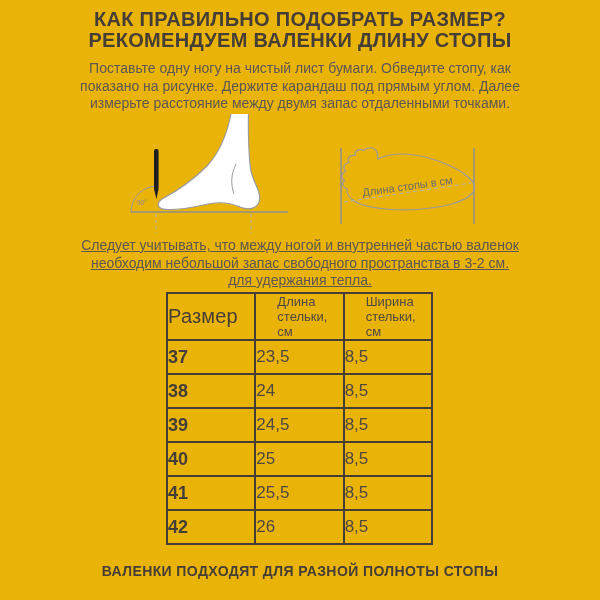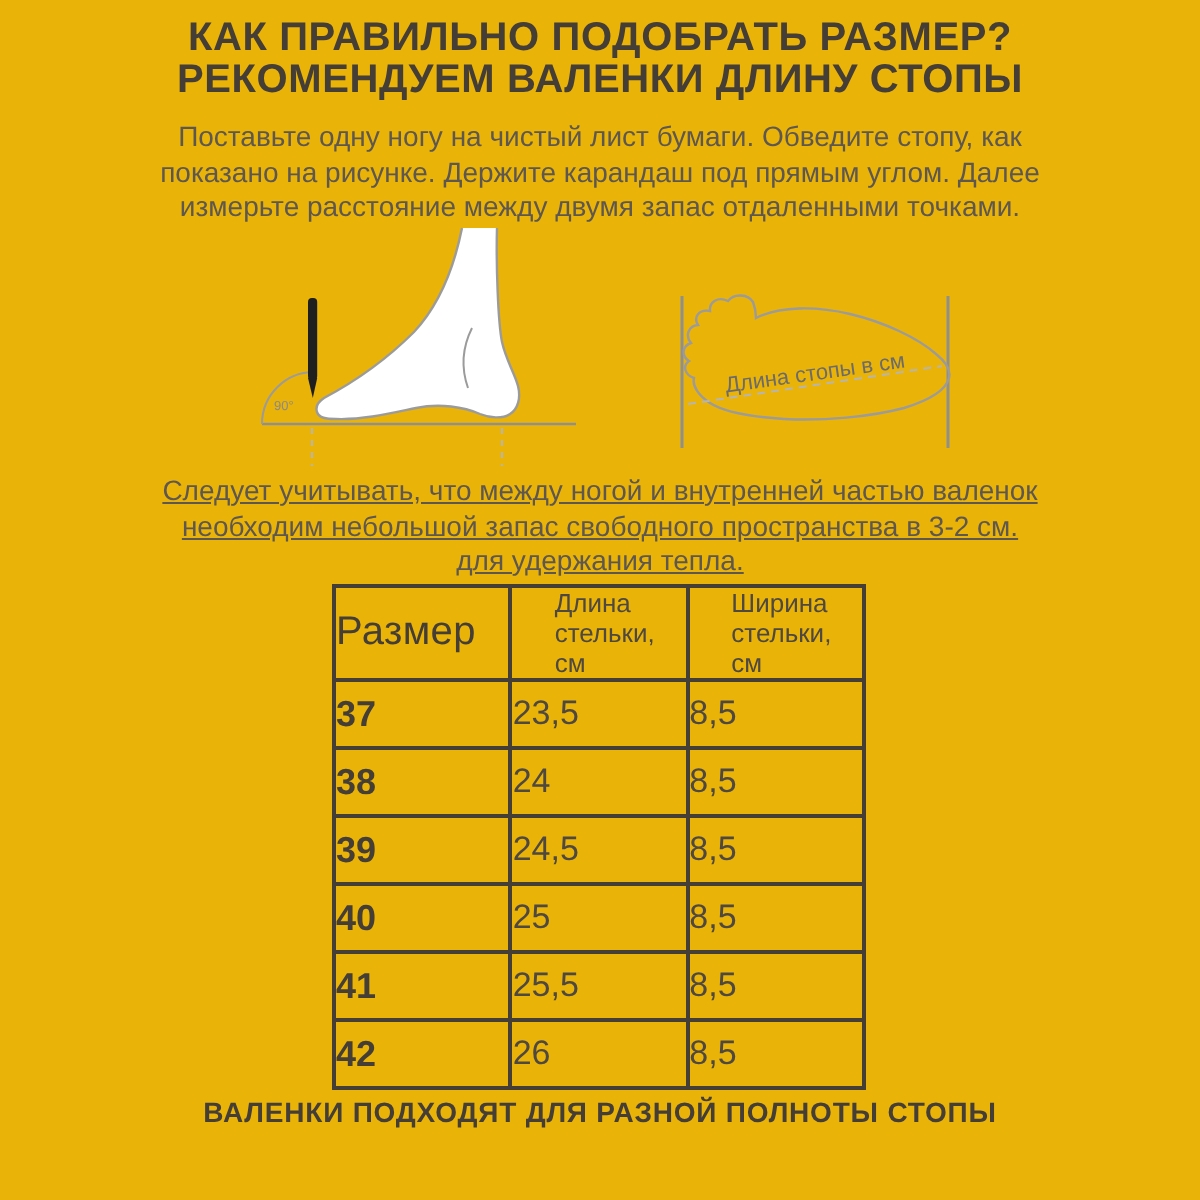--- a/index.html
+++ b/index.html
@@ -31,21 +31,21 @@
     border:2px solid #453e36; text-align:left; vertical-align:middle;
     padding:0;
   }
   table.sizes th { height:37px; font-weight:normal; }
   table.sizes td { height:34px;border-radius:13px; }
   .th-size { font-size:20px; font-weight:bold; color:#453e36; letter-spacing:0.2px; }
   .th-sub  { font-size:13px; color:#4e4841; line-height:15px;margin-left:21px; }
   .cell-size { font-size:18px; font-weight:bold; color:#453e36; }
   .cell-num  { font-size:17px; color:#4e4841; }
   .footer {
-    position:absolute; top:548px; left:0; width:600px; text-align:center;
+    position:absolute; top:563px; left:0; width:600px; text-align:center;
     font-size:14px; font-weight:bold; color:#453e36; letter-spacing:0.4px;
   }
   svg text { font-family:"Liberation Sans","DejaVu Sans",sans-serif; }
 </style>
 </head>
 <body>
 
 <div class="page">
 
   <div class="title">

